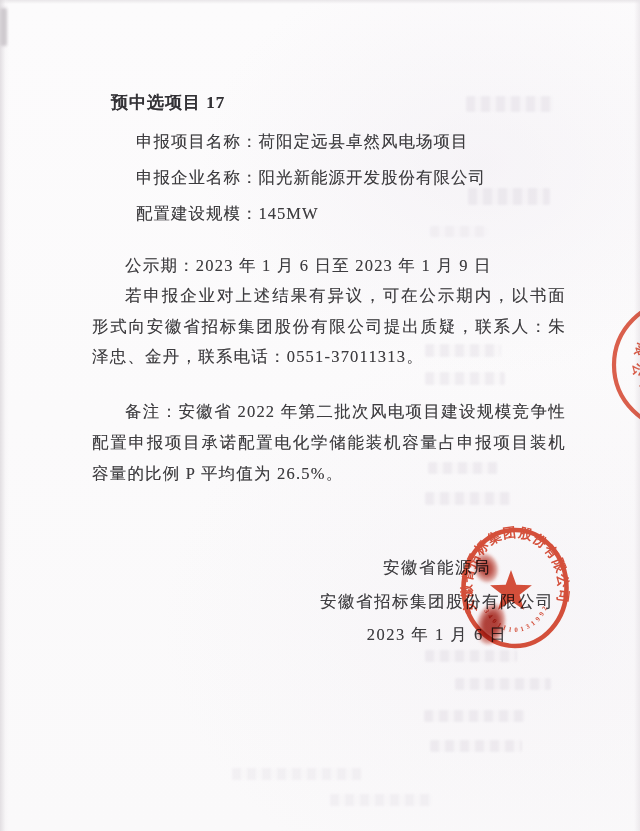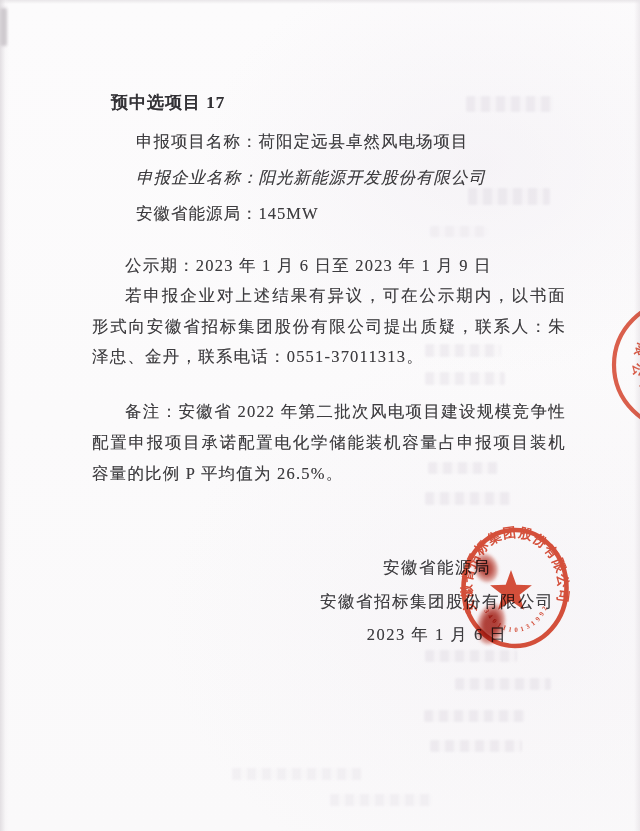--- a/index.html
+++ b/index.html
@@ -19,21 +19,21 @@
     background:linear-gradient(270deg,#e7e3e7,transparent);opacity:.7;}
   .edge-top{position:absolute;left:0;top:0;width:640px;height:4px;
     background:linear-gradient(180deg,#e4e1e4,transparent);opacity:.8;}
   .corner-mark{position:absolute;left:0;top:8px;width:7px;height:38px;background:#cfcacf;
     filter:blur(1.5px);border-radius:2px;}
 
   .txt{position:absolute;letter-spacing:1px;font-size:16.5px;line-height:22px;
     text-shadow:0 0 .6px rgba(70,68,72,.45);}
   .heading{left:111px;top:92px;font-weight:700;font-size:17px;color:#333236;}
   .field{left:112px;white-space:nowrap;margin-left:24px;}
-  .f1{top:131px;} .f2{top:167px;font-style:italic;} .f3{top:203px;}
+  .f1{top:131px;} .f2{top:167px;} .f3{top:203px;}
 
   .para{position:absolute;left:92px;width:474px;font-size:16.5px;line-height:30.5px;
     letter-spacing:1.2px;text-align:justify;text-indent:2em;margin:0;
     text-shadow:0 0 .6px rgba(70,68,72,.45);}
   .p-period{top:251px;}
   .p-objection{top:281px;}
   .p-remark{top:396px;line-height:31px;}
 
   .signature{position:absolute;left:282px;top:551px;width:310px;text-align:center;
     font-size:16.5px;line-height:33.5px;letter-spacing:1.5px;
@@ -75,21 +75,21 @@
   <div class="smudge" style="left:455px;top:678px;width:96px;height:12px"></div>
   <div class="smudge" style="left:424px;top:710px;width:102px;height:12px"></div>
   <div class="smudge" style="left:430px;top:740px;width:92px;height:12px"></div>
   <div class="smudge" style="left:232px;top:768px;width:130px;height:12px;opacity:.4"></div>
   <div class="smudge" style="left:330px;top:794px;width:102px;height:12px;opacity:.4"></div>
 
   <div class="txt heading">预中选项目 17</div>
 
   <div class="txt field f1"><span>申报项目名称：</span><span>荷阳定远县卓然风电场项目</span></div>
   <div class="txt field f2"><span>申报企业名称：</span><span>阳光新能源开发股份有限公司</span></div>
-  <div class="txt field f3"><span>安徽省能源局：</span><span>145MW</span></div>
+  <div class="txt field f3"><span>配置建设规模：</span><span>145MW</span></div>
 
   <p class="para p-period">公示期：2023 年 1 月 6 日至 2023 年 1 月 9 日</p>
   <p class="para p-objection">若申报企业对上述结果有异议，可在公示期内，以书面形式向安徽省招标集团股份有限公司提出质疑，联系人：朱泽忠、金丹，联系电话：0551-37011313。</p>
   <p class="para p-remark">备注：安徽省 2022 年第二批次风电项目建设规模竞争性配置申报项目承诺配置电化学储能装机容量占申报项目装机容量的比例 P 平均值为 26.5%。</p>
 
   <div class="signature">
     <div>安徽省能源局</div>
     <div>安徽省招标集团股份有限公司</div>
     <div>2023 年 1 月 6 日</div>
   </div>

